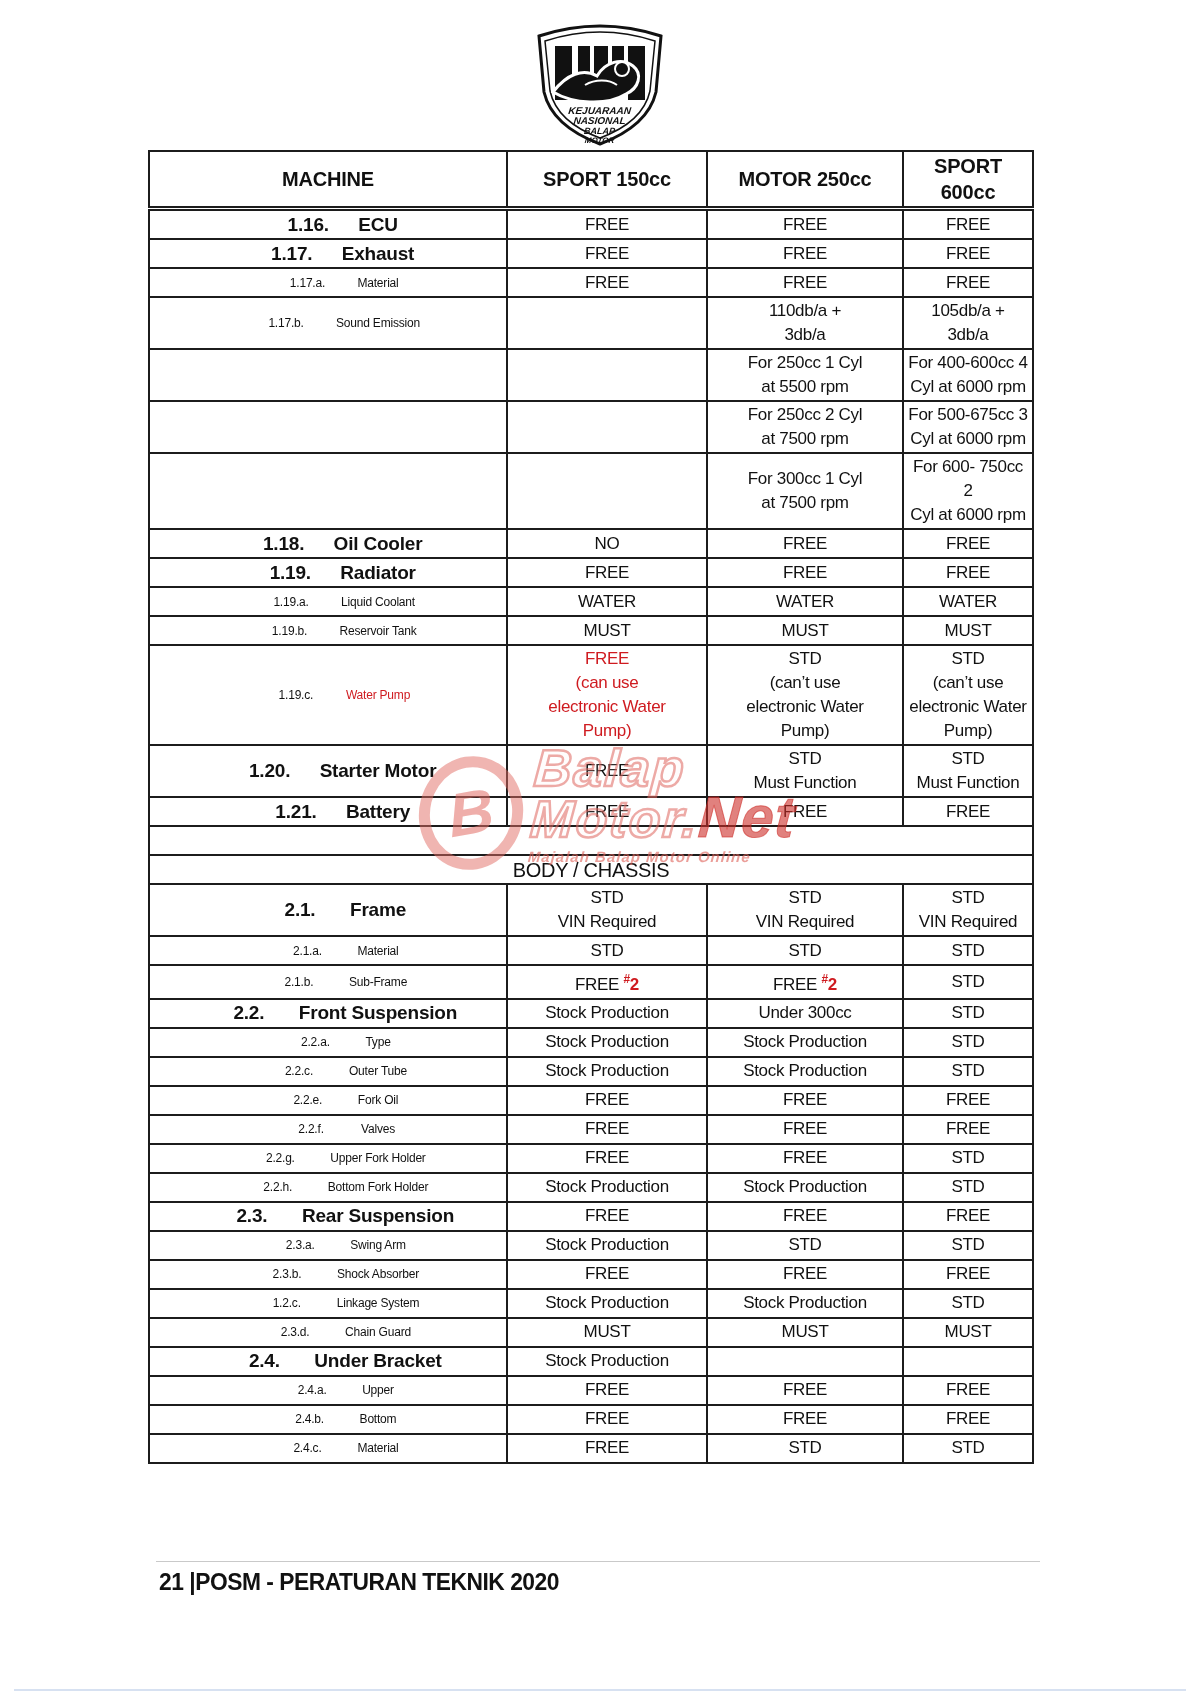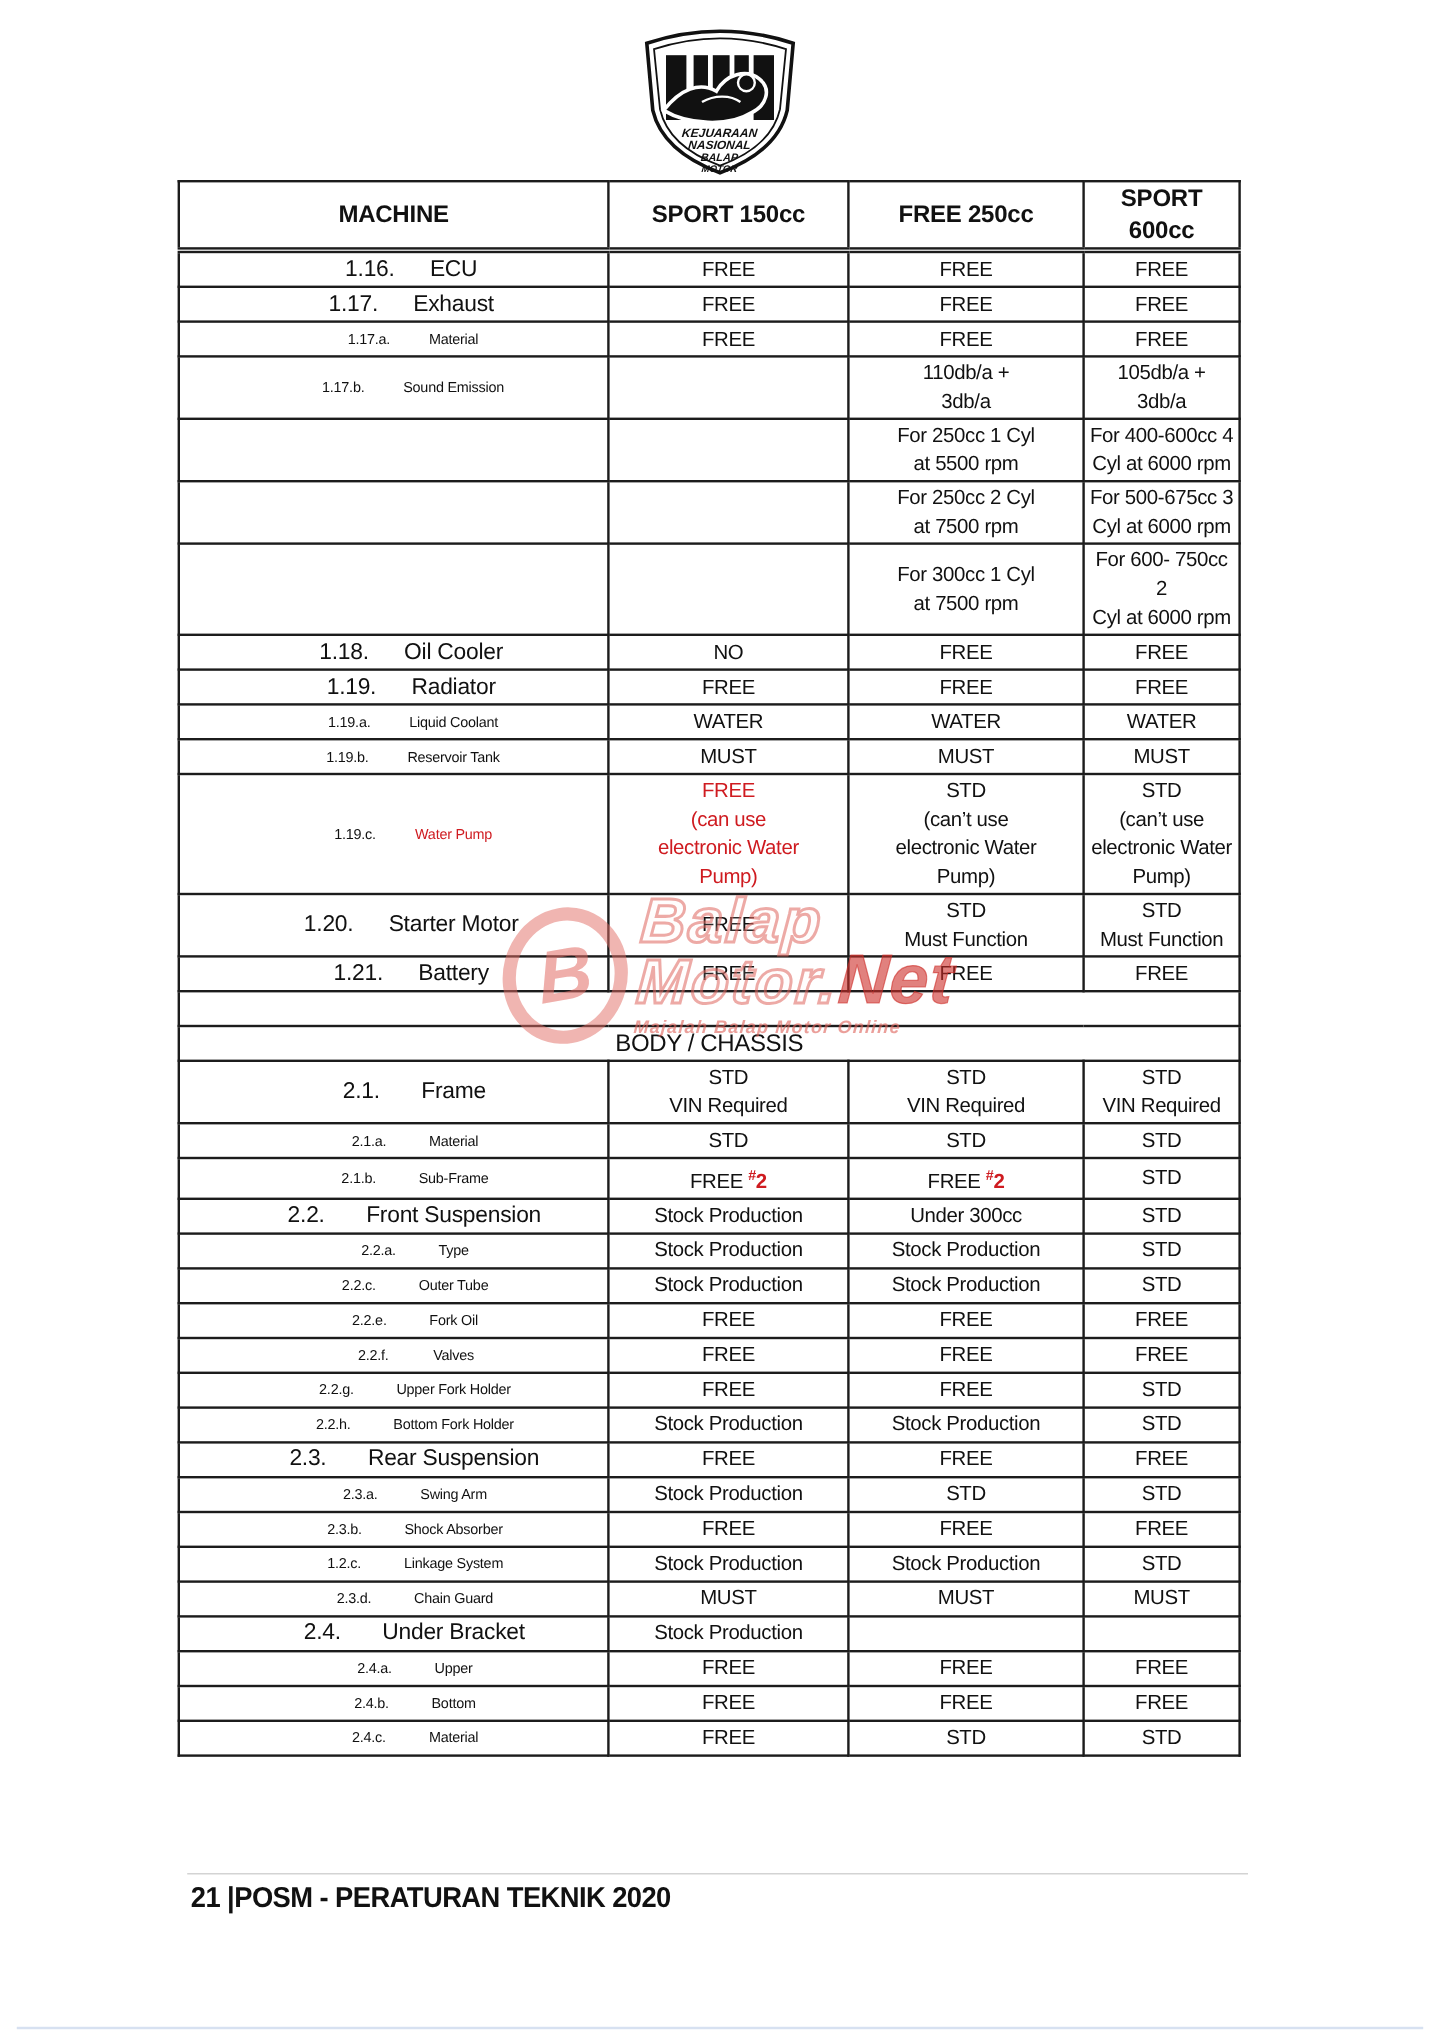--- a/index.html
+++ b/index.html
@@ -29,21 +29,21 @@
     overflow:hidden;
   }
   table.reg th{
     font-weight:bold;font-size:20px;letter-spacing:-0.2px;
     border-bottom:5px double #1c1c1c;height:26px;line-height:26px;
   }
   td.label-cell{
     text-align:left;padding-left:12px;font-size:12px;letter-spacing:-0.2px;
   }
   td.label-cell .row-num{display:inline-block;width:100px;vertical-align:top;}
-  tr.bold td.label-cell{font-weight:normal;font-size:19px;}
+  tr.bold td.label-cell{font-weight:bold;font-size:19px;}
   td.section-cell{
     text-align:left;padding-left:112px;font-weight:normal;font-size:20px;
   }
   td.spacer-cell{height:20px;}
   .red{color:#cf1b20;}
   .ref{color:#cf1b20;font-weight:bold;}
   .ref .ref-hash{font-size:70%;vertical-align:super;font-weight:bold;}
 
   
   .watermark{position:absolute;left:424px;top:742px;z-index:5;pointer-events:none;
@@ -119,21 +119,21 @@
     <colgroup>
       <col style="width:358px">
         <col style="width:200px">
         <col style="width:196px">
         <col style="width:130px">
     </colgroup>
     <thead id="reg-thead">
         <tr>
           <th>MACHINE</th>
           <th>SPORT 150cc</th>
-          <th>FREE 250cc</th>
+          <th>MOTOR 250cc</th>
           <th>SPORT 600cc</th>
         </tr>
       </thead>
     <tbody id="reg-tbody">
         <tr class="bold">
           <td class="label-cell"><span class="row-num">1.16.</span><span class="row-label">ECU</span></td>
           <td><span>FREE</span></td>
           <td><span>FREE</span></td>
           <td><span>FREE</span></td>
         </tr>

